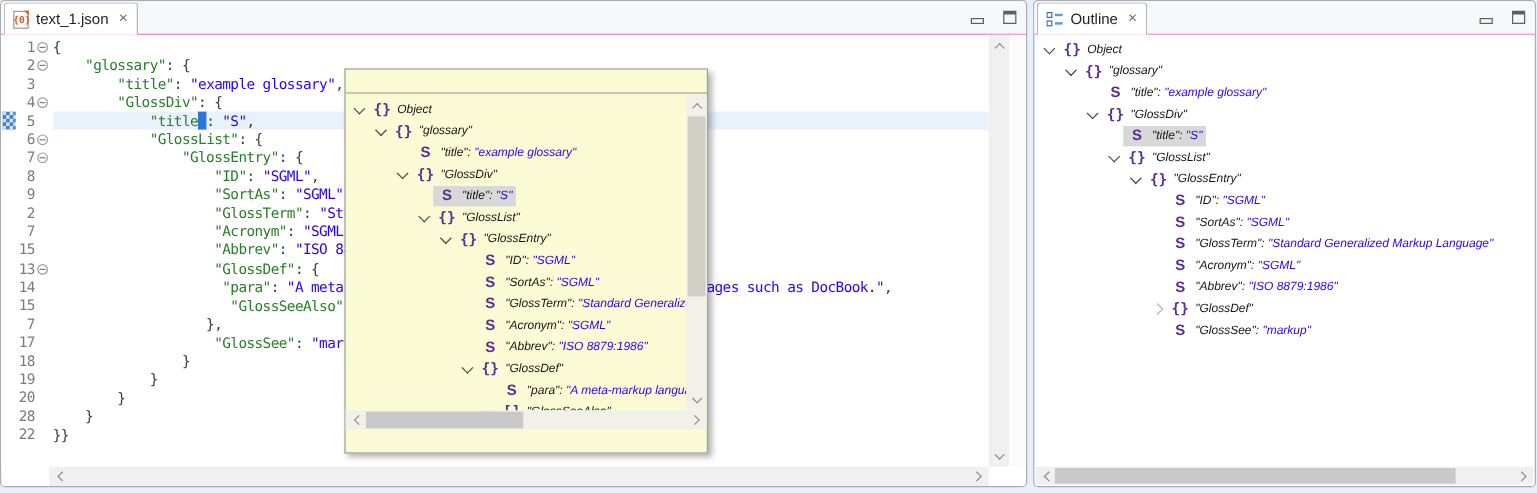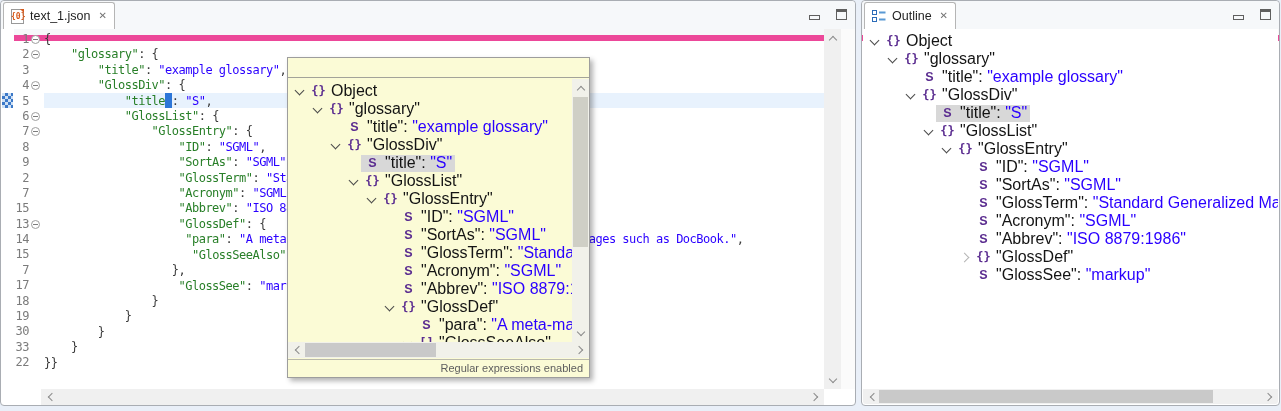--- a/index.html
+++ b/index.html
@@ -4,22 +4,22 @@
 <style>
   * { box-sizing: border-box; margin: 0; padding: 0; }
   html,body { width:1281px; height:411px; overflow:hidden; }
   body { background:#e9eff8; font-family:"Liberation Sans", sans-serif; position:relative; }
 
   .panel { position:absolute; background:#fff; border:1px solid #a9adb3; border-radius:4px; }
   #editor-panel { left:0; top:0; width:856px; height:406px; }
   #outline-panel { left:861px; top:0; width:419px; height:406px; }
 
   
-  .tabbar { position:absolute; left:0; right:0; top:0; height:40px; background:#f6f8fa;
-            border-bottom:6px solid #ec4899; border-radius:4px 4px 0 0; }
+  .tabbar { position:absolute; left:0; right:0; top:0; height:28px; background:#f6f8fa;
+            border-bottom:1px solid #ec4899; border-radius:4px 4px 0 0; }
   .tab { position:absolute; left:2px; top:1px; height:27px; background:#fff;
          border:1px solid #b5b5b5; border-bottom:none; border-radius:3px 3px 0 0;
          display:flex; align-items:center; padding:0 7px; gap:6px; }
   .tab-label { font-size:12.5px; color:#1f1f1f; white-space:nowrap; }
   .close-x { font-size:10px; color:#747474; padding-left:2px; line-height:1; }
   .chrome { position:absolute; right:8px; top:8px; display:flex; gap:16px; align-items:center; }
   .min-btn { width:11px; height:5px; border:1px solid #5f5f5f; margin-top:6px; }
   .max-btn { width:11px; height:11px; border:1px solid #5f5f5f; border-top:3px solid #5f5f5f; }
 
   .fileicon { width:13px; height:15px; background:#fff; border:1px solid #999;
@@ -79,21 +79,21 @@
   .chev { flex:0 0 14px; width:14px; height:14px; position:relative; }
   .chev.open::after { content:''; position:absolute; left:3px; top:3px; width:6px; height:6px;
         border-right:1.6px solid #4a4a4a; border-bottom:1.6px solid #4a4a4a; transform:rotate(45deg); }
   .chev.closed::after { content:''; position:absolute; left:3px; top:4px; width:6px; height:6px;
         border-right:1.6px solid #b4b4b4; border-bottom:1.6px solid #b4b4b4; transform:rotate(-45deg); }
   .selw { display:flex; align-items:center; height:17px; padding:0 3px; gap:4px; }
   .selw.selected { background:var(--selected_row_bg,#d8d8d8); }
   .glyph { flex:0 0 17px; text-align:center; font-weight:bold; font-size:12px;
            color:var(--tree_purple,#5b2d90); font-family:"DejaVu Sans Mono", monospace; }
   .glyph.str { font-family:"Liberation Sans", sans-serif; font-size:12.5px; }
-  .tlabel { font-size:16px; color:#141414; }
+  .tlabel { font-size:10px; color:#141414;font-style:italic; }
   .tlabel .tval { color:var(--string_blue,#2a00ff); }
 
   
   #popup { position:absolute; left:287px; top:57px; width:303px; height:321px;
            background:var(--popup_bg,#fbfbd6); border:1px solid #9d9d9d;
            box-shadow:3px 3px 5px rgba(0,0,0,0.3); z-index:10; }
   #pfilter { position:absolute; left:0; right:0; top:0; height:20px;
              border-bottom:1px solid #a3a399; }
   #pbody { position:absolute; left:0; right:17px; top:21px; bottom:35px; overflow:hidden;
            padding:3px 0 0 5px; }
@@ -144,22 +144,22 @@
         <div class="gl">2</div>
         <div class="gl">7</div>
         <div class="gl">15</div>
         <div class="gl">13</div>
         <div class="gl">14</div>
         <div class="gl">15</div>
         <div class="gl">7</div>
         <div class="gl">17</div>
         <div class="gl">18</div>
         <div class="gl">19</div>
-        <div class="gl">30</div>
-        <div class="gl">33</div>
+        <div class="gl">20</div>
+        <div class="gl">28</div>
         <div class="gl">22</div>
       </div>
     <div id="foldcol">
         <div class="fl">
           <span class="fcirc">
             <span class="fminus"></span>
           </span>
         </div>
         <div class="fl">
           <span class="fcirc">
@@ -332,21 +332,20 @@
   <div class="sbar" id="pvscroll">
     <span class="sarr up t"></span>
     <span class="sarr down b"></span>
     <span class="sthumb" id="pvthumb"></span>
   </div>
   <div class="sbar" id="phscroll">
     <span class="sarr left l"></span>
     <span class="sarr right r"></span>
     <span class="sthumb" id="phthumb"></span>
   </div>
-  <div id="pstatus">Regular expressions enabled</div>
 </div>
 
 <div class="panel" id="outline-panel">
   <div class="tabbar">
     <div class="tab">
       <svg class="outline-svg" width="14" height="14" viewBox="0 0 14 14">
         <rect x="0.5" y="1.5" width="4" height="4" fill="#ffffff" stroke="#2b6bb8"></rect>
         <rect x="0.5" y="8.5" width="4" height="4" fill="#ffffff" stroke="#2b6bb8"></rect>
         <rect x="7" y="2.5" width="6.5" height="2" fill="#5a99d4"></rect>
         <rect x="7" y="9.5" width="6.5" height="2" fill="#5a99d4"></rect>

